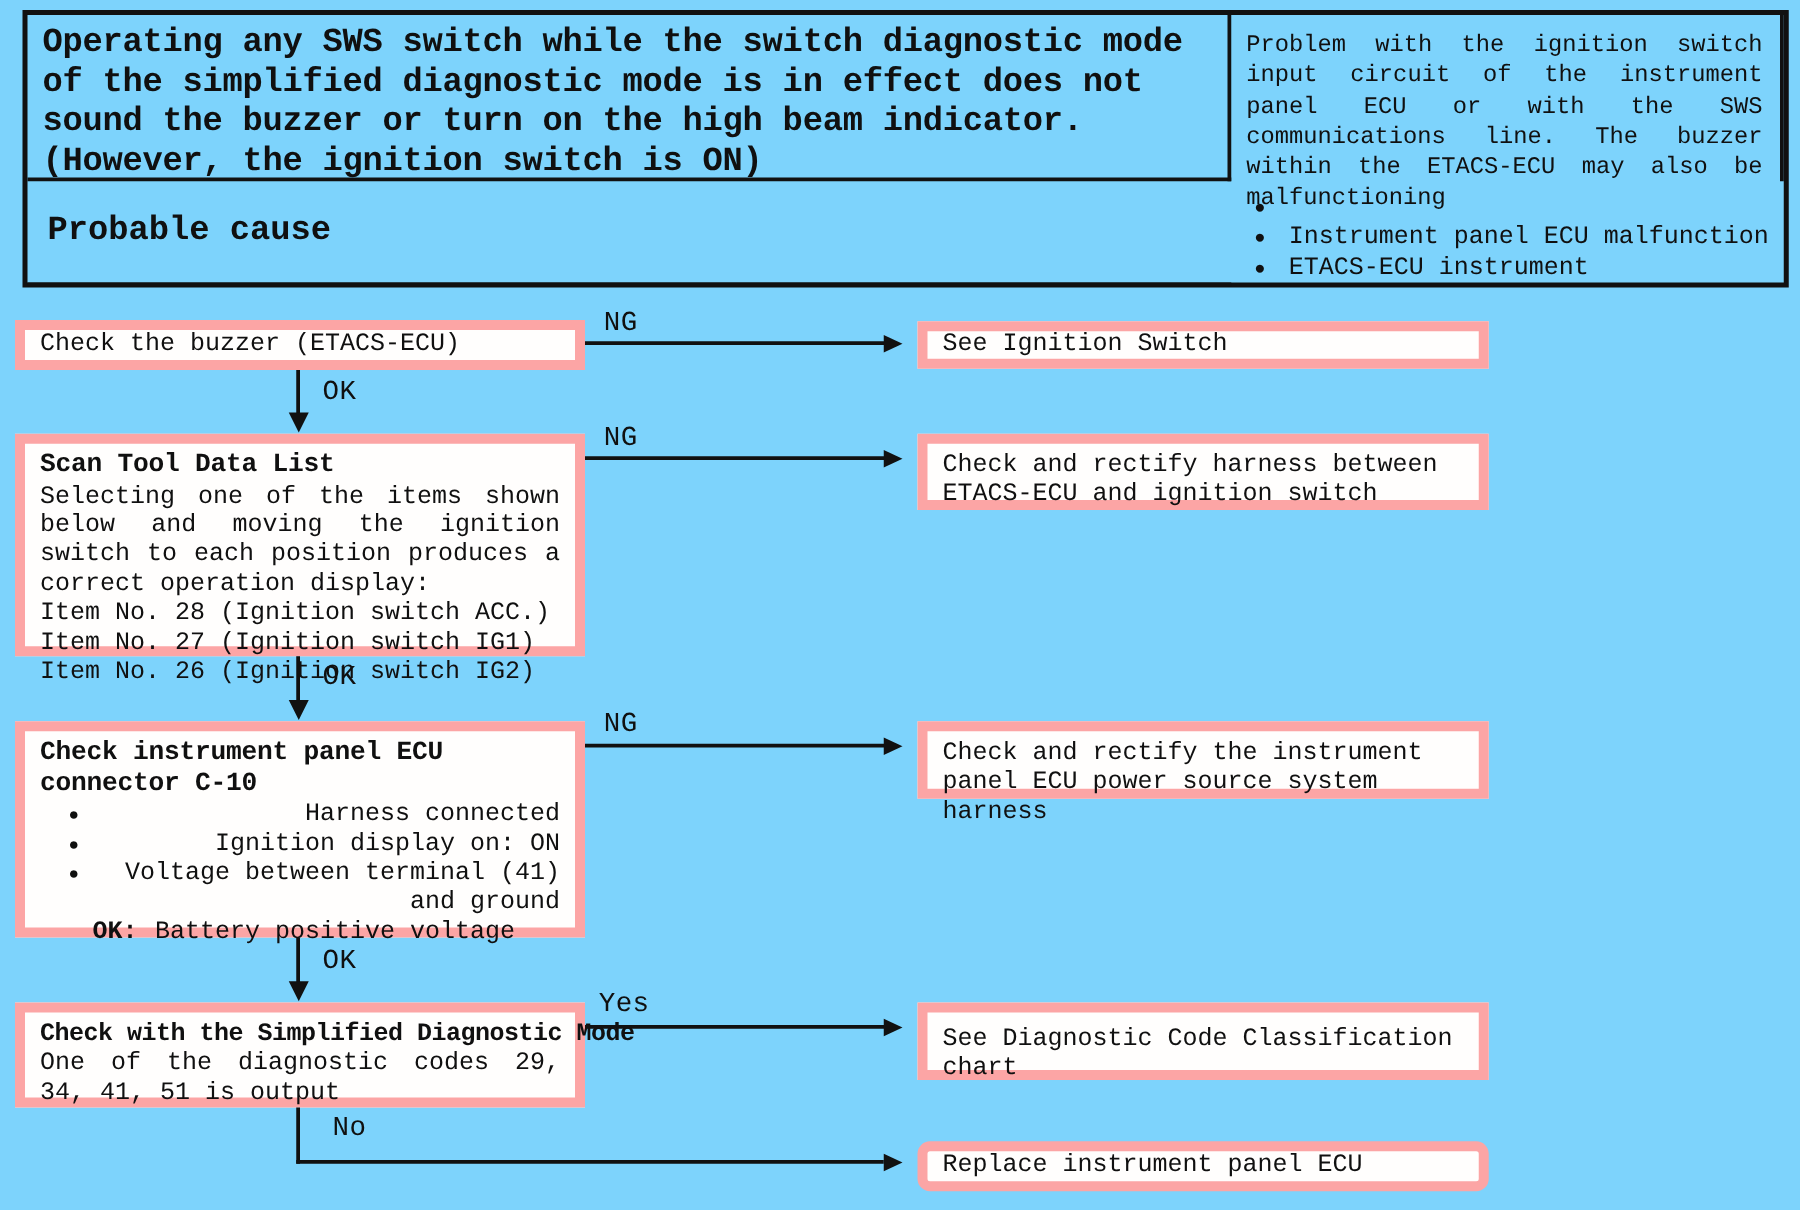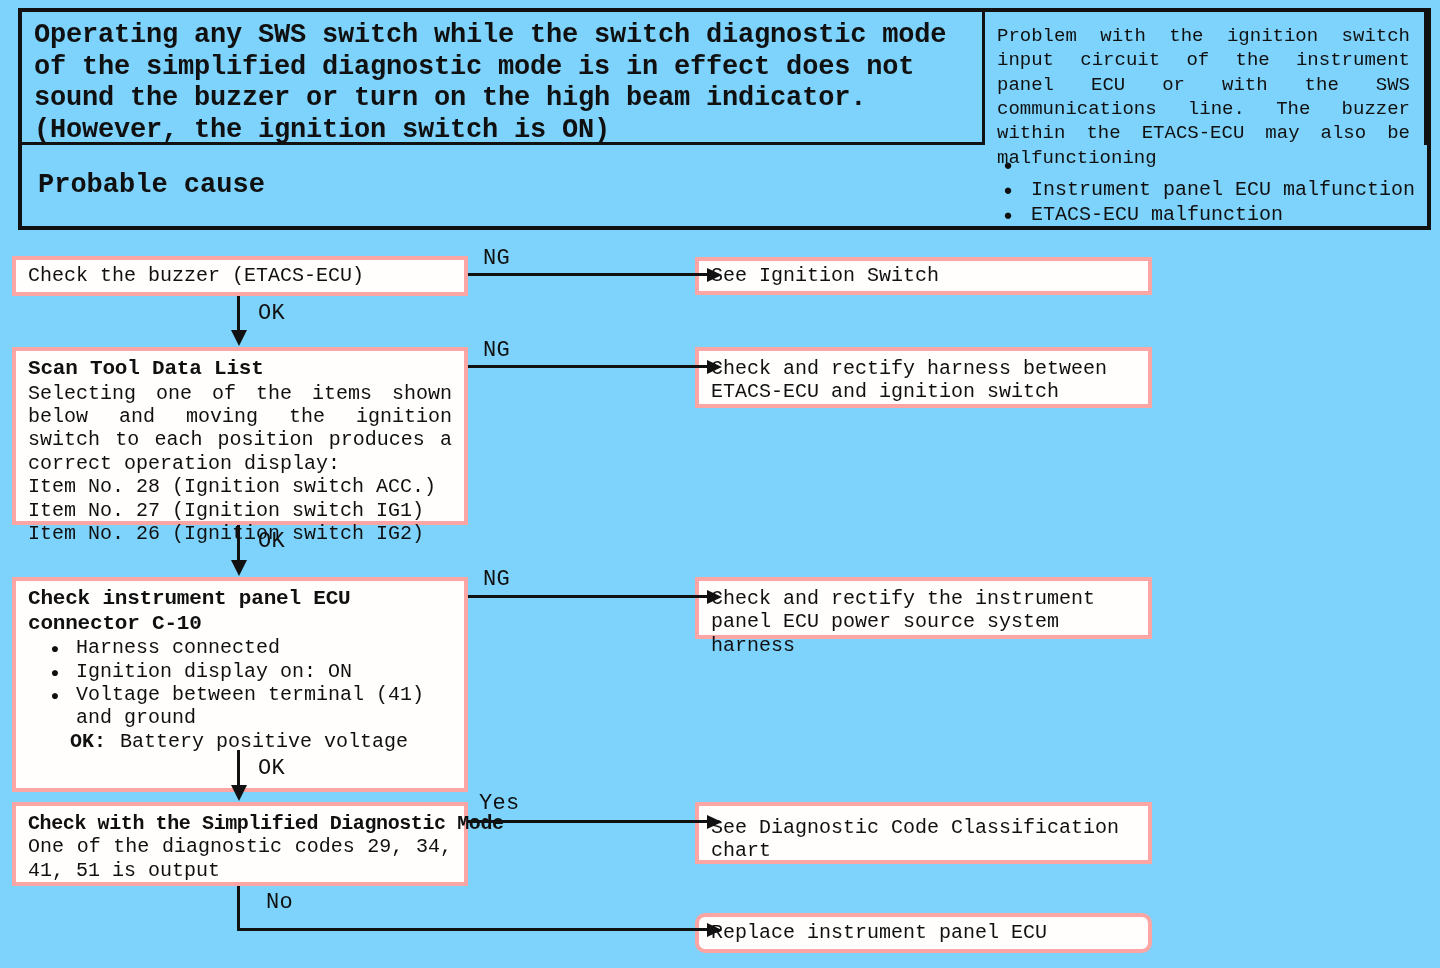--- a/index.html
+++ b/index.html
@@ -25,33 +25,33 @@
   }
   .cell-comment{
     border-right:3px solid #111;padding:12px 14px 0 12px;
     font-size:19px;line-height:1.28;text-align:justify;
   }
   .cell-causes{padding:13px 8px 0 0;font-size:20px;}
   .cause-row{display:flex;align-items:baseline;line-height:1.18;margin-bottom:2px;}
   .cause-row .dot{width:46px;text-align:center;font-size:15px;flex:0 0 46px;}
   
   .box{
-    position:absolute;box-sizing:border-box;border:4px solid #fca5a5;background:#fffefd;
+    position:absolute;box-sizing:border-box;border:8px solid #fca5a5;background:#fffefd;
     font-size:20px;line-height:1.17;
   }
   .lbox{left:12px;width:456px;}
-  .rbox{left:695px;width:457px;padding:6px 12px;}
+  .rbox{left:734px;width:457px;padding:6px 12px;}
   .vcenter{display:flex;align-items:center;padding:0 12px;}
   .pad{padding:6px 12px;}
   .bold-title{font-weight:bold;font-size:20px;letter-spacing:-0.4px;white-space:nowrap;}
   .wrap-title{font-weight:bold;font-size:21px;letter-spacing:-0.2px;}
   .just{text-align:justify;}
   .bullet-row{display:flex;align-items:baseline;}
   .bullet-row .dot{flex:0 0 42px;padding-left:6px;font-size:14px;text-align:center;}
-  .bullet-row .btxt{flex:1;}
+  .bullet-row .btxt{flex:1;text-align:right;}
   .okline{margin-left:42px;}
   .okline .b{font-weight:bold;}
   .okline .sp{display:inline-block;width:14px;}
   
   .hline{position:absolute;height:3px;background:#111;}
   .vline{position:absolute;width:3px;background:#111;}
   .arr-r{position:absolute;width:0;height:0;
     border-left:15px solid #111;border-top:7px solid transparent;border-bottom:7px solid transparent;}
   .arr-d{position:absolute;width:0;height:0;
     border-top:16px solid #111;border-left:8px solid transparent;border-right:8px solid transparent;}
@@ -69,21 +69,21 @@
     <div class="cell cell-causes">
       <div class="cause-row">
         <span class="dot">●</span>
       </div>
       <div class="cause-row">
         <span class="dot">●</span>
         <span>Instrument panel ECU malfunction</span>
       </div>
       <div class="cause-row">
         <span class="dot">●</span>
-        <span>ETACS-ECU malfunction</span>
+        <span>ETACS-ECU instrument</span>
       </div>
     </div>
   </div>
 
   <div class="box lbox vcenter" style="top:256px;height:40px;">
     <span style="white-space:nowrap;">Check the buzzer (ETACS-ECU)</span>
   </div>
   <div class="box rbox vcenter" style="top:257px;height:38px;padding:0 12px;">
     <span>See Ignition Switch</span>
   </div>
@@ -92,21 +92,21 @@
     <div class="wrap-title">Scan Tool Data List</div>
     <div class="just">Selecting one of the items shown below and moving the ignition switch to each position produces a correct operation display:</div>
     <div>Item No. 28 (Ignition switch ACC.)</div>
     <div>Item No. 27 (Ignition switch IG1)</div>
     <div>Item No. 26 (Ignition switch IG2)</div>
   </div>
   <div class="box rbox" style="top:347px;height:61px;">
     <span>Check and rectify harness between ETACS-ECU and ignition switch</span>
   </div>
 
-  <div class="box lbox pad" style="top:577px;height:215px;">
+  <div class="box lbox pad" style="top:577px;height:173px;">
     <div class="wrap-title">Check instrument panel ECU connector C-10</div>
     <div class="bullet-row">
       <span class="dot">●</span>
       <span class="btxt">Harness connected</span>
     </div>
     <div class="bullet-row">
       <span class="dot">●</span>
       <span class="btxt">Ignition display on: ON</span>
     </div>
     <div class="bullet-row">

